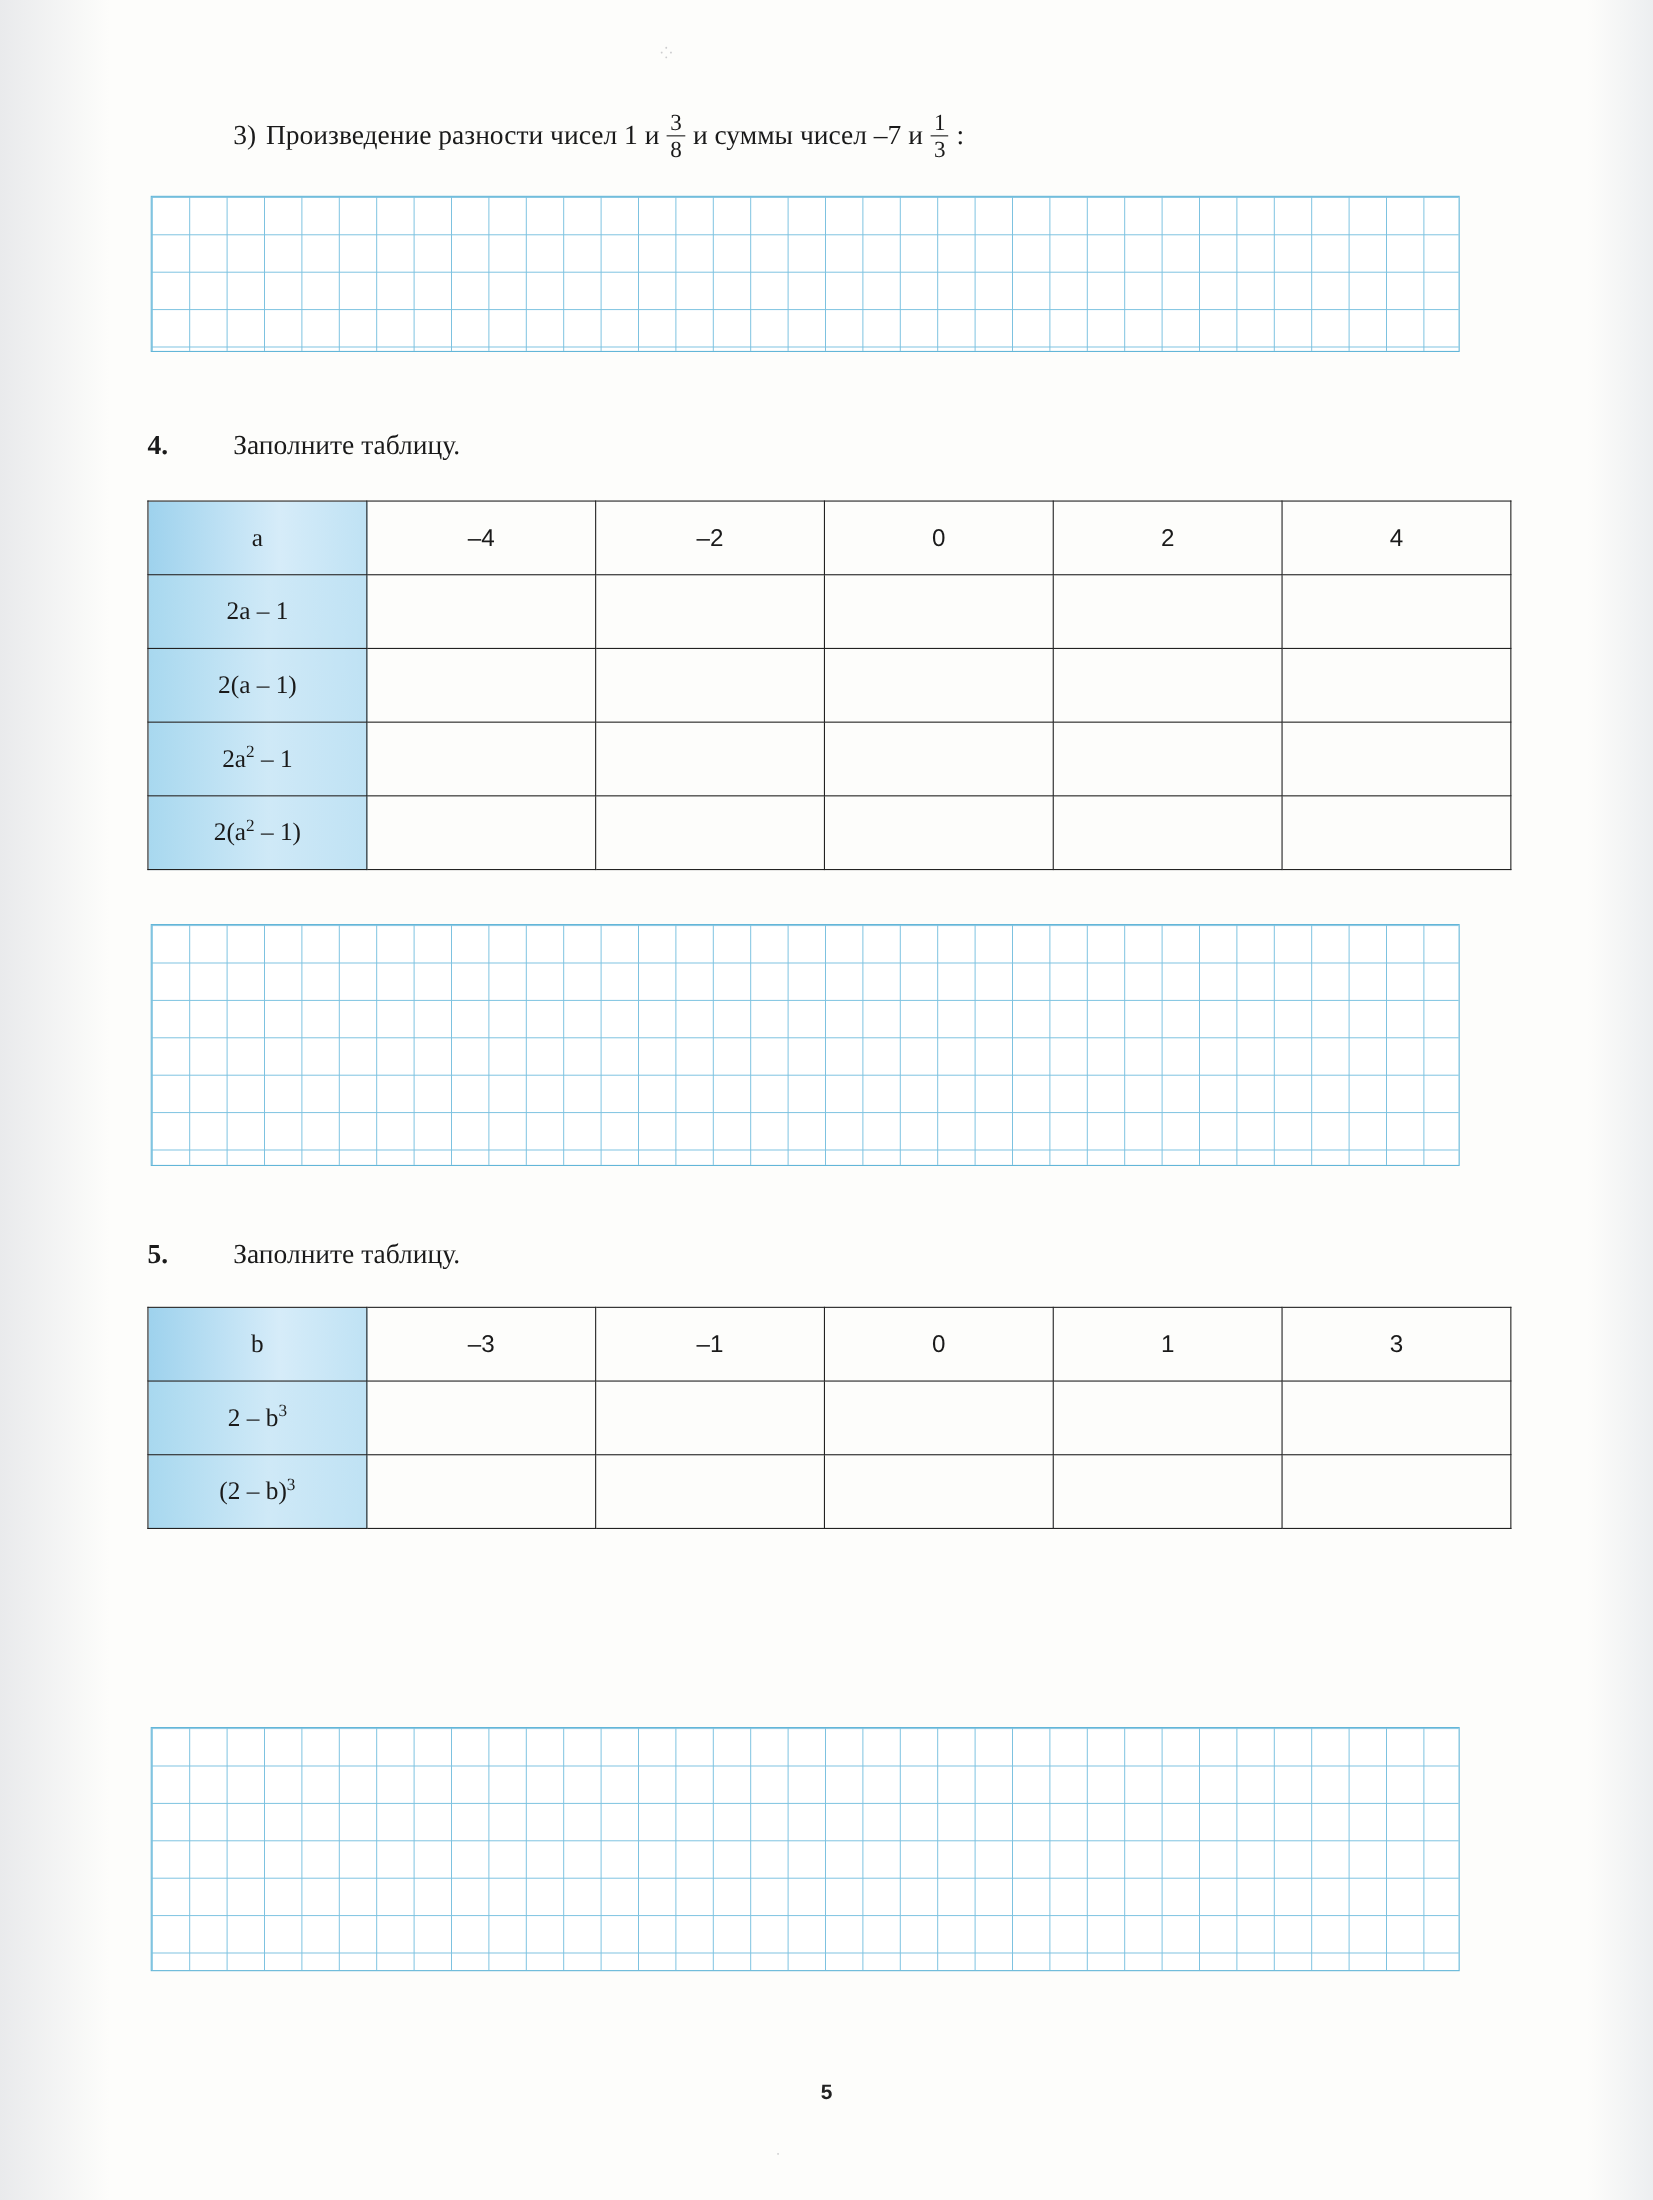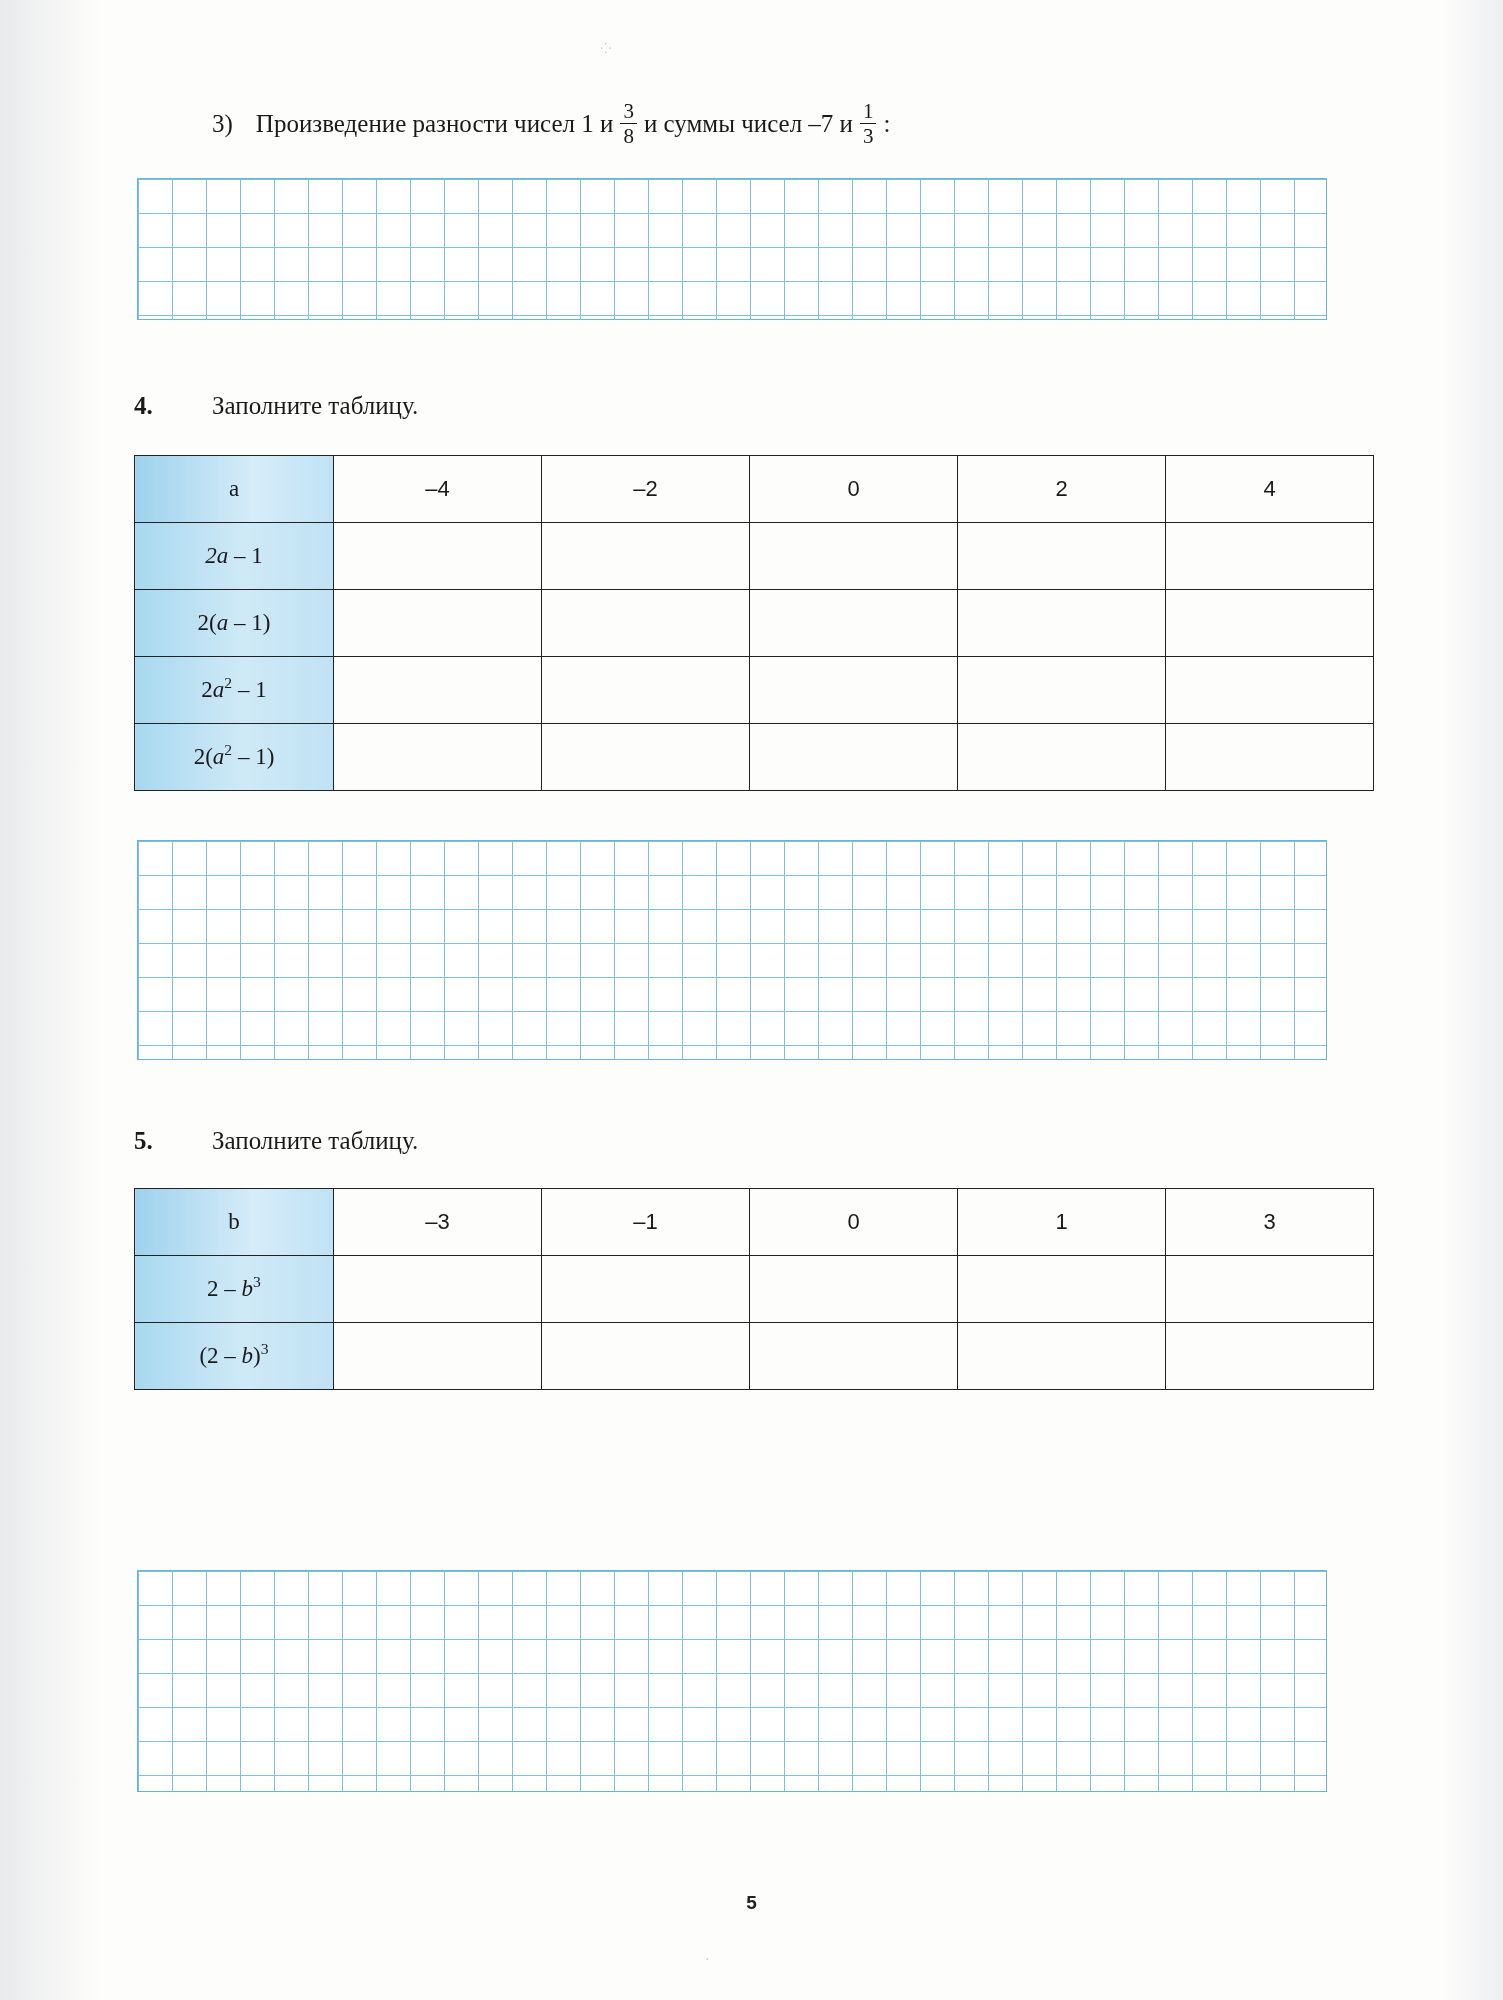--- a/index.html
+++ b/index.html
@@ -146,21 +146,21 @@
     white-space: nowrap;
   }
   table.vt td.val {
     width: 205px;
     font-family: "Liberation Sans", sans-serif;
     font-size: 22px;
   }
   table.vt td.head-label {
     background: linear-gradient(to right, #9ed2ed, #d6ecf9 60%, #bfe2f4);
   }
-  .ital { font-style: italic; }
+  .ital { }
   sup { font-size: 0.68em; vertical-align: super; line-height: 0; }
 
   #table4 { left: 134px; top: 455px; }
   #table5 { left: 134px; top: 1188px; }
 
   
   .page-number {
     position: absolute;
     left: 0;
     top: 1892px;
@@ -179,21 +179,21 @@
   }
 </style>
 </head>
 <body>
 
 <div class="page">
   <div class="content">
 
     <div class="task3">
       <span>3)</span>
-      <span style="margin-left:23px">Произведение разности чисел 1 и</span>
+      <span style="margin-left:9px">Произведение разности чисел 1 и</span>
       <span class="frac">
         <span class="num">3</span>
         <span class="den">8</span>
       </span>
       <span>и суммы чисел –7 и</span>
       <span class="frac">
         <span class="num">1</span>
         <span class="den">3</span>
       </span>
       <span>:</span>

